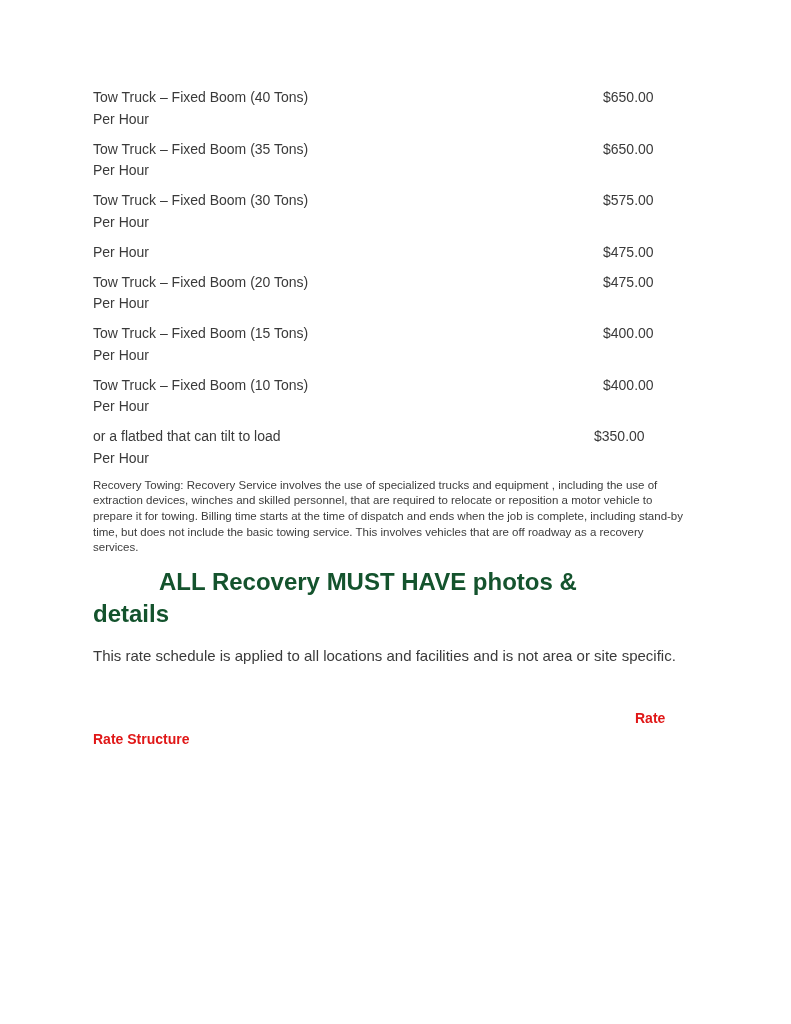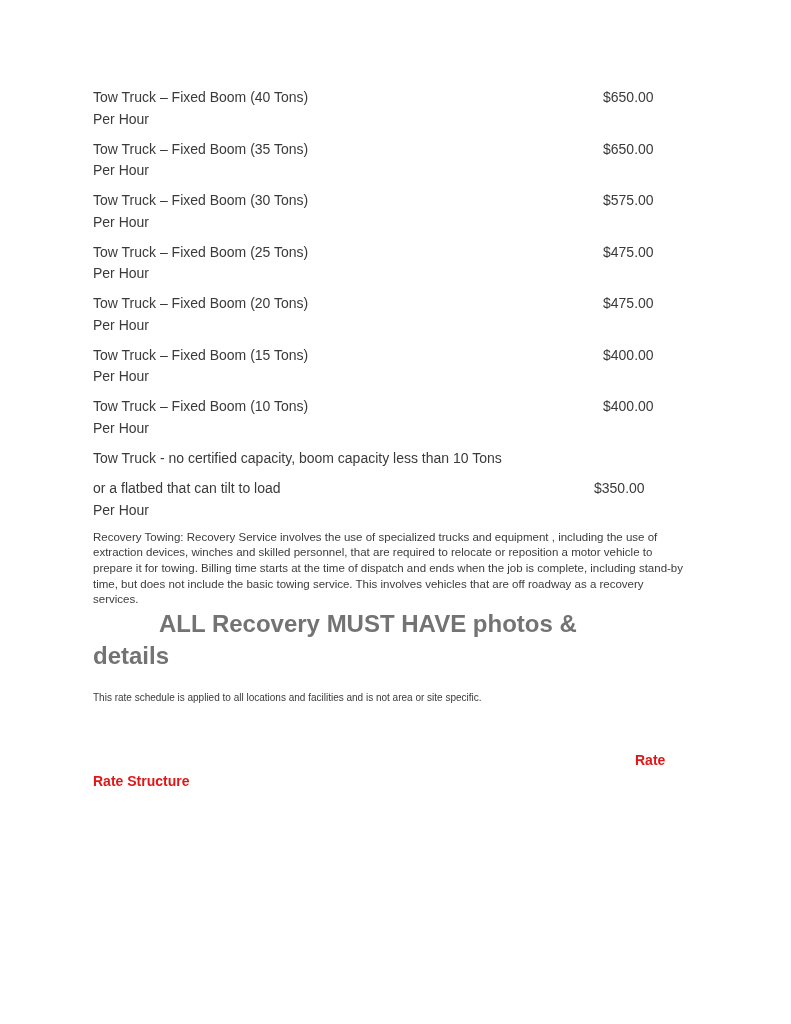--- a/index.html
+++ b/index.html
@@ -40,31 +40,32 @@
     margin-bottom: 9px;
   }
   .fine-print {
     margin-top: 8px;
     width: 598px;
     font-size: 11.5px;
     line-height: 15.7px;
     color: #3c3c3c;
   }
   .big-heading {
+    margin-top: 10px;
     width: 600px;
     font-size: 24px;
     line-height: 31.5px;
     font-weight: bold;
-    color: #737373;
+    color: #14532d;
   }
   .big-heading .line1 { display: block; margin-left: 66px; }
   .big-heading .line2 { display: block; }
   .scope-note {
     margin-top: 16px;
-    font-size: 10px;
+    font-size: 15px;
     line-height: 21.5px;
   }
   .section-heading {
     margin-top: 9px;
     font-size: 14px;
     line-height: 21.5px;
     font-weight: bold;
     color: #e01717;
   }
   .rate-header {
@@ -96,21 +97,20 @@
       <div>Per Hour</div>
     </div>
 
     <div class="rate-row">
       <div>Tow Truck – Fixed Boom (30 Tons)</div>
       <span class="price">$575.00</span>
       <div>Per Hour</div>
     </div>
 
     <div class="rate-row">
-      <div>Tow Truck – Fixed Boom (25 Tons)</div>
       <span class="price">$475.00</span>
       <div>Per Hour</div>
     </div>
 
     <div class="rate-row">
       <div>Tow Truck – Fixed Boom (20 Tons)</div>
       <span class="price">$475.00</span>
       <div>Per Hour</div>
     </div>
 
@@ -119,23 +119,20 @@
       <span class="price">$400.00</span>
       <div>Per Hour</div>
     </div>
 
     <div class="rate-row">
       <div>Tow Truck – Fixed Boom (10 Tons)</div>
       <span class="price">$400.00</span>
       <div>Per Hour</div>
     </div>
 
-    <div class="single-line-row">
-      <div>Tow Truck - no certified capacity, boom capacity less than 10 Tons</div>
-    </div>
 
     <div class="rate-row">
       <div>or a flatbed that can tilt to load</div>
       <span class="price price-flatbed">$350.00</span>
       <div>Per Hour</div>
     </div>
 
     <p class="fine-print">Recovery Towing: Recovery Service involves the use of specialized trucks and equipment , including the use of extraction devices, winches and skilled personnel, that are required to relocate or reposition a motor vehicle to prepare it for towing. Billing time starts at the time of dispatch and ends when the job is complete, including stand-by time, but does not include the basic towing service. This involves vehicles that are off roadway as a recovery services.</p>
 
     <h1 class="big-heading">

